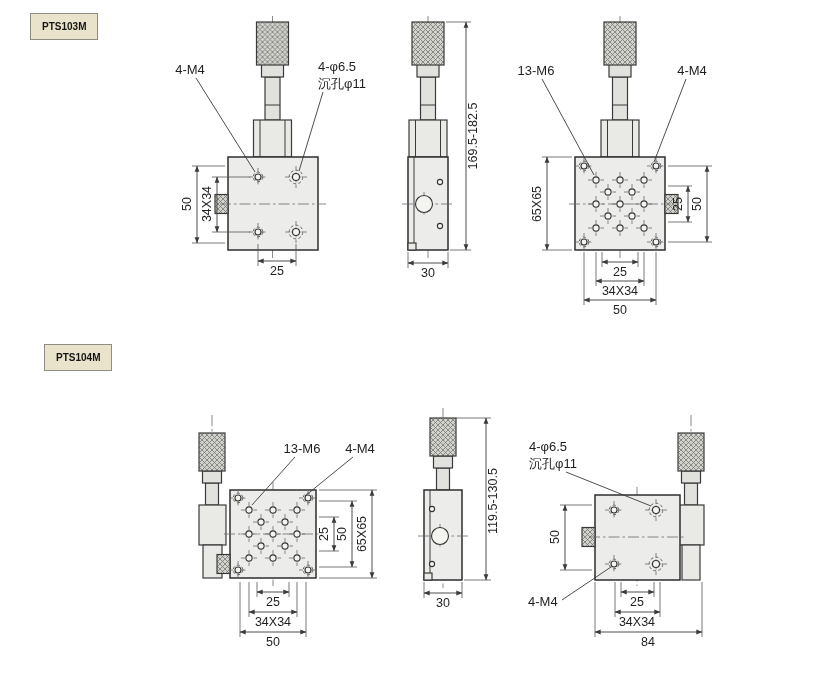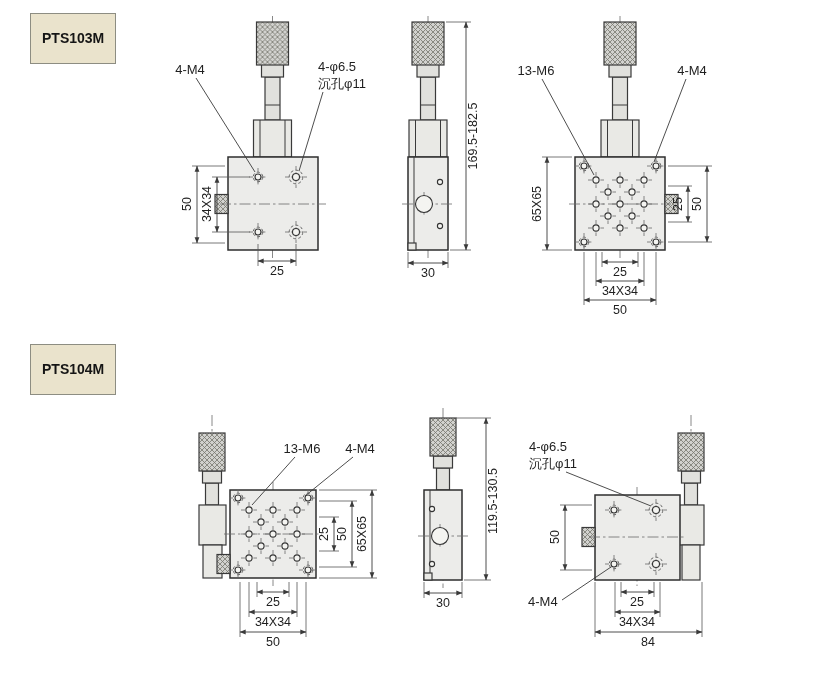--- a/index.html
+++ b/index.html
@@ -1,19 +1,19 @@
 <!DOCTYPE html>
 <html><head>
 <meta charset="utf-8">
 <style>
   *{margin:0;padding:0;box-sizing:border-box}
   html,body{background:#ffffff}
   body{font-family:"Liberation Sans",sans-serif}
   #canvas{position:relative;width:813px;height:678px;background:#ffffff;overflow:hidden}
-  .badge{position:absolute;background:#eae3cc;border:1px solid #8d8d82;padding:16px 11px;font-size:14px;font-weight:700;color:#151515;line-height:17px}
+  .badge{position:absolute;background:#eae3cc;border:1px solid #8d8d82;padding:4px 11px;font-size:10px;font-weight:700;color:#151515;line-height:17px}
   #drawing{position:absolute;left:0;top:0}
   .body{fill:#ececea;stroke:#2e2e2e;stroke-width:1.5}
   .fa{fill:#e9e9e5;stroke:#3a3a3a;stroke-width:1.2}
   .fb{fill:#e1e1dd;stroke:#3a3a3a;stroke-width:1.2}
   .kn{fill:url(#knurl);stroke:#3a3a3a;stroke-width:1.2}
   .ln{stroke:#3a3a3a;stroke-width:1;fill:none}
   .hole{fill:#f4f4f1;stroke:#333333;stroke-width:1.1}
   .thr{fill:none;stroke:#555555;stroke-width:0.9;stroke-dasharray:3 2.2}
   .cl{stroke:#6a6a6a;stroke-width:0.8;stroke-dasharray:4 2.2}
   .clL{stroke:#6a6a6a;stroke-width:0.8;stroke-dasharray:11 3 2.5 3;fill:none}
@@ -22,21 +22,21 @@
   .ldr{stroke:#3a3a3a;stroke-width:0.9;fill:none}
   text.t{font-size:12.5px;fill:#1f1f1f}
   text.lbl{font-size:13px;fill:#1f1f1f}
 </style>
 </head>
 <body>
 
 <div id="canvas">
 
   <div class="badge" style="left:30px;top:13px">PTS103M</div>
-  <div class="badge" style="left:30px;top:344px">PTS104M</div>
+  <div class="badge" style="left:44px;top:344px">PTS104M</div>
 
   <svg id="drawing" width="813" height="678" viewBox="0 0 813 678">
     <defs>
       <pattern id="knurl" width="5" height="5" patternUnits="userSpaceOnUse">
         <rect width="5" height="5" fill="#d2d2cf"></rect>
         <path d="M0,5L5,0M0,0L5,5" stroke="#77776f" stroke-width="0.8"></path>
       </pattern>
       <marker id="arr" viewBox="0 0 10 10" refX="9" refY="5" markerWidth="7" markerHeight="7" orient="auto-start-reverse">
         <path d="M0,1.2L9.5,5L0,8.8Z" fill="#3a3a3a"></path>
       </marker>

